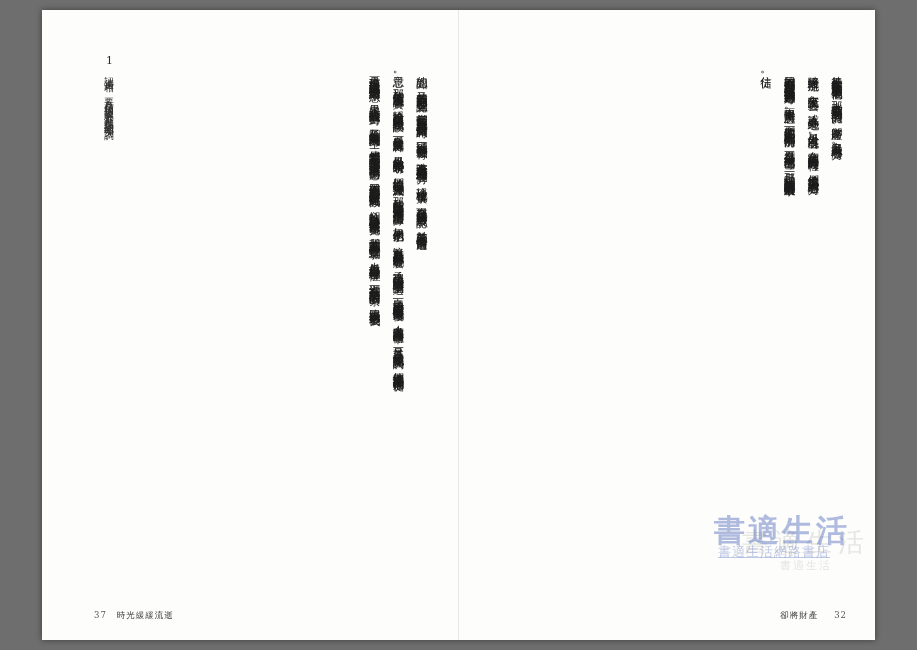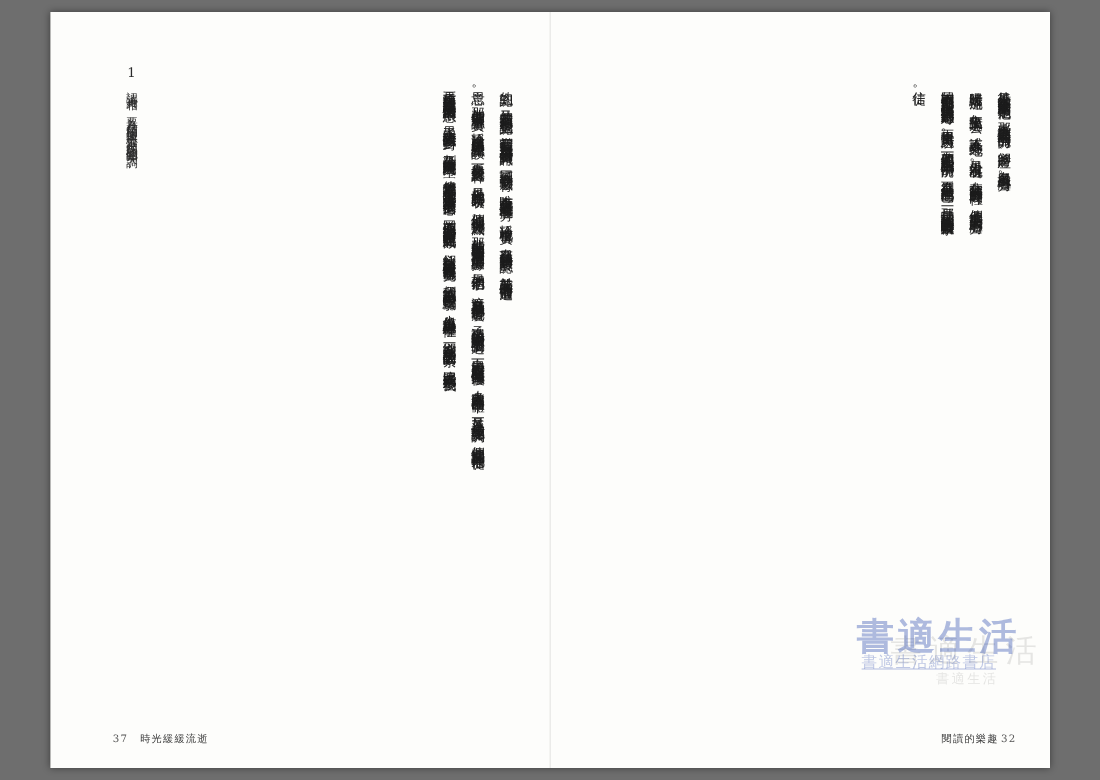--- a/index.html
+++ b/index.html
@@ -87,21 +87,21 @@
     bottom: 18px;
     font-family: "DejaVu Serif", "Liberation Serif", serif;
     font-size: 8.5px;
     color: #3a3a3a;
     letter-spacing: 1px;
   }
   .folio .num { font-size: 8.5px; color:#555; }
   .folio-left { left: 52px; }
   .folio-left .title { margin-left: 10px; }
   .folio-right { right: 28px; }
-  .folio-right .num { margin-left: 2px; }
+  .folio-right .num { margin-left: 16px; }
 
   .watermark {
     position: absolute;
     pointer-events: none;
     font-family: "DejaVu Serif", "Liberation Serif", serif;
     color: rgba(40,70,160,0.30);
     font-weight: bold;
     white-space: nowrap;
   }
   .wm-main {
@@ -144,21 +144,21 @@
   <div class="page-spread">
 
     <div class="page-half page-right">
       <div class="col-area col-area-right">
         <div class="vcol indent">待外星人在午夜開著太空船來帶走他們。那些人完全具備理性思考的能力,卻將財產、名譽以及身心理壓力。</div>
         <div class="vcol indent">時光緩緩流逝,午夜來臨又過去,或許令人意外地,外星人沒有出現。在公寓裡等待的那段時間裡,他們也承受著巨大的心理壓力。</div>
         <div class="vcol indent">的同事們不僅是對那些信徒毫無根據的信念感到好奇,更覺得匪夷所思。而他們在那天晚上觀察到的情況,卻不只是單純的空等而已,那是一場關於認知失調的教科書級展示。</div>
         <div class="vcol short indent">信徒。</div>
       </div>
       <div class="folio folio-right">
-        <span class="title">閱讀的樂趣</span><span class="num">32</span>
+        <span class="title">卻將財產</span><span class="num">32</span>
       </div>
     </div>
 
     <div class="page-half page-left">
       <div class="col-area col-area-left">
         <div class="vcol indent">的認知,又使我們不願審視那些認知。當我們面對挑戰自身核心信念的資訊時,認同可能會受到威脅,唯有少數勇者能將情緒擱在一旁,冷靜地檢視事實,在發現自己的錯誤時勇於承認,並帶著受的心情向前邁進。</div>
         <div class="vcol indent">意思。那些信徒們沒有承認事實、冷靜檢視自己的思維並承認錯誤,反而接受荒誕解釋:外星人和她聯繫時表示,他們檢視地球免於毀滅。那些信徒在的動機去迴避任何會推翻信念的證據,如果他們錯了,這對其自身以及他們所著什麼呢?承認自己的錯誤會帶來心理上的不適,而由於極少有人能忍受客觀情感後果,大多數人選擇留在團體中,並且為了進一步減輕認知失調,他們也試圖招募其他信徒。</div>
         <div class="vcol indent">正是這種面對證據偽執著於信念的情緒依戀,界定了心胸狹隘或故步自封,劃分了作繭白縛或海闊天空。儘管我們常忍不住嘲笑他人不合邏輯且缺乏依據的信念,並因他們面對證據仍不願修正觀點而氣餒,卻往往對自身珍視的非理性執念視而不見。我們總認為自己不會輕易受騙,也忽信自身觀點合乎理性,卻沒有注意到一些隱蔽的因素,這些因素既形塑我們</div>
       </div>
       <div class="chap-head">

